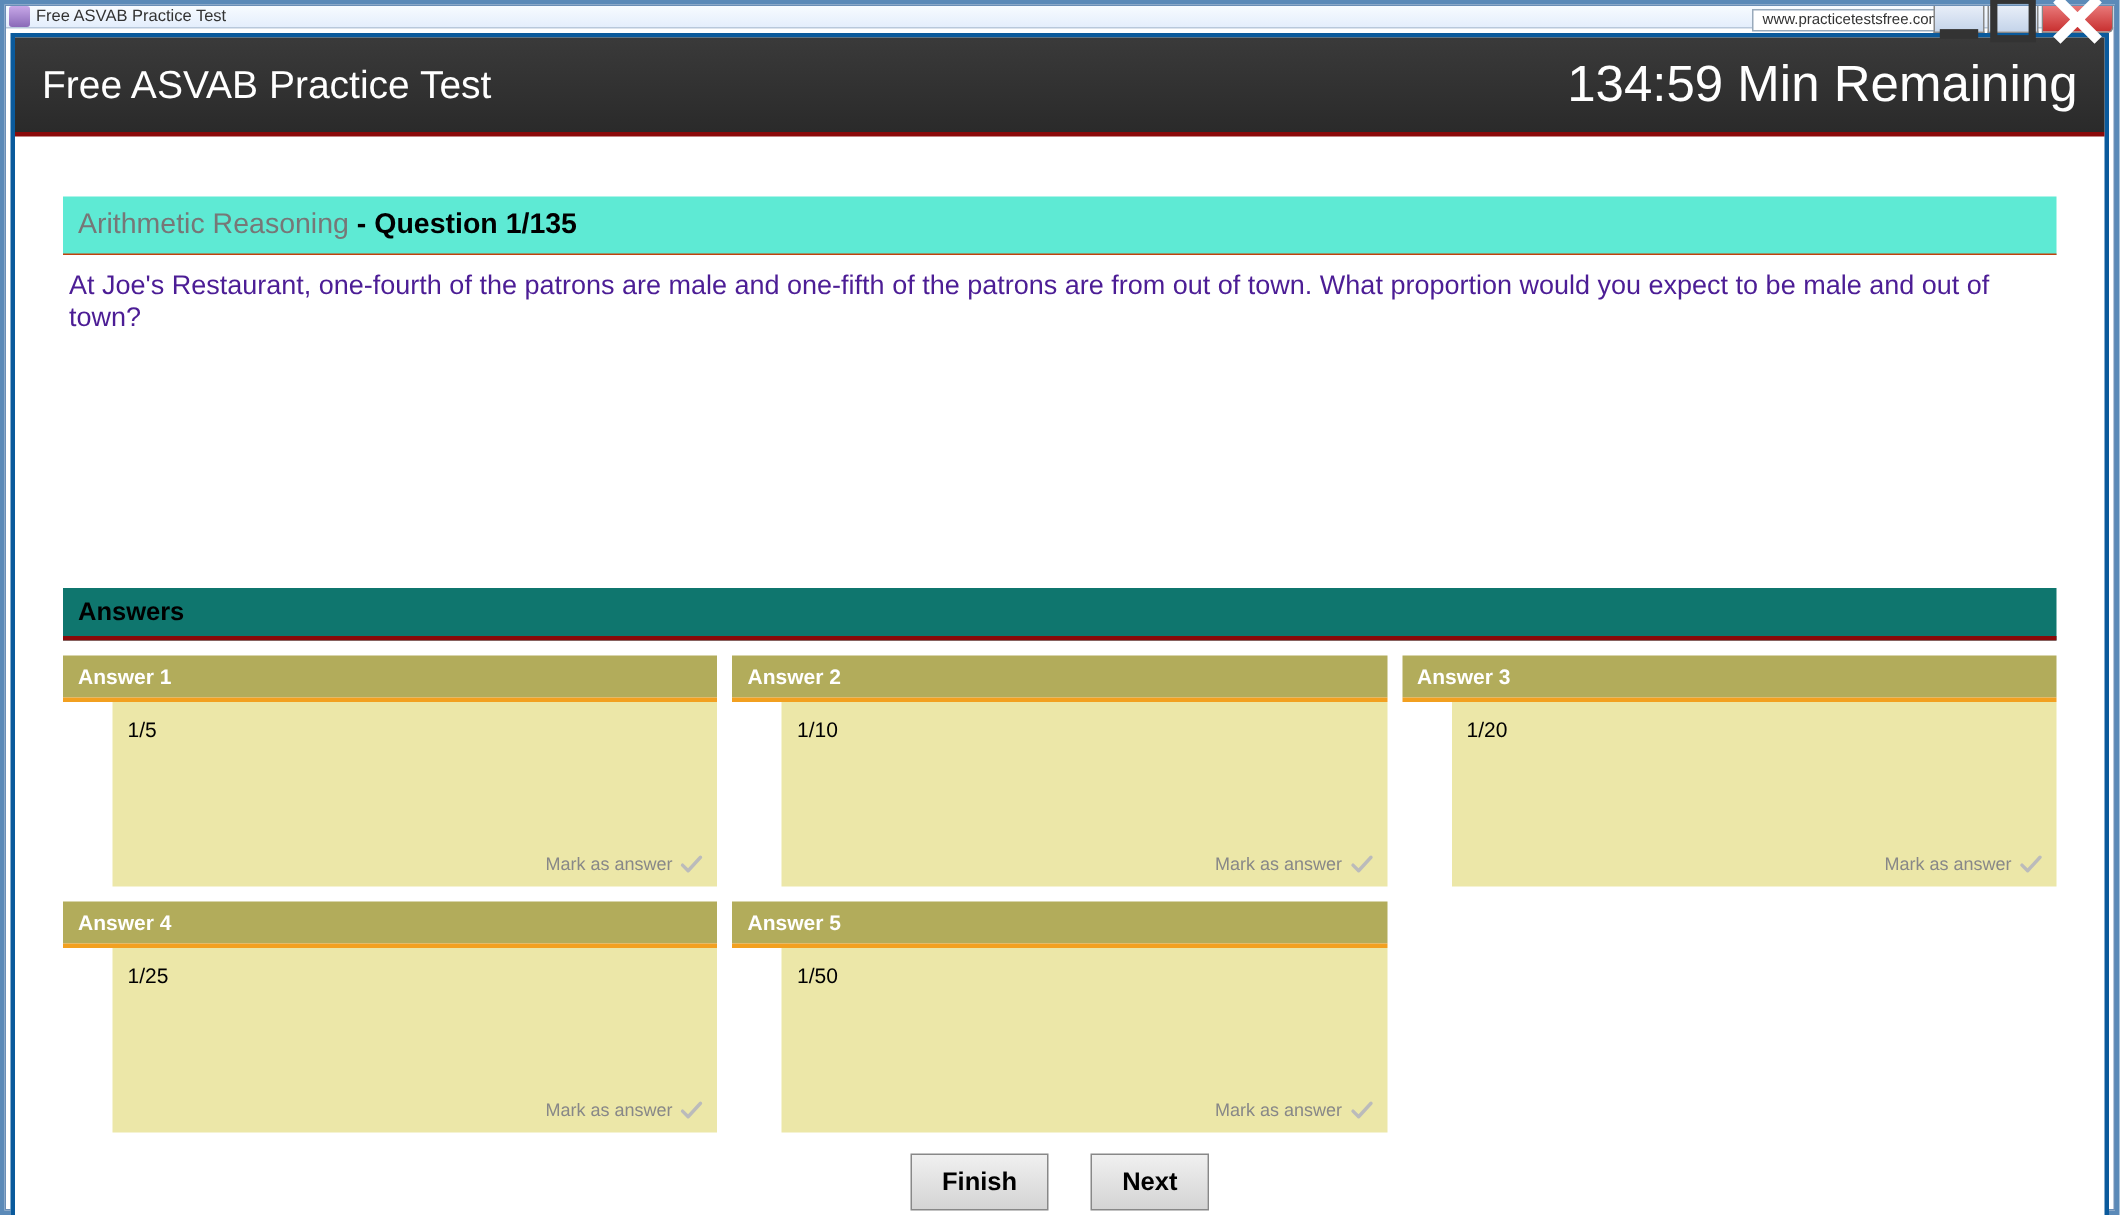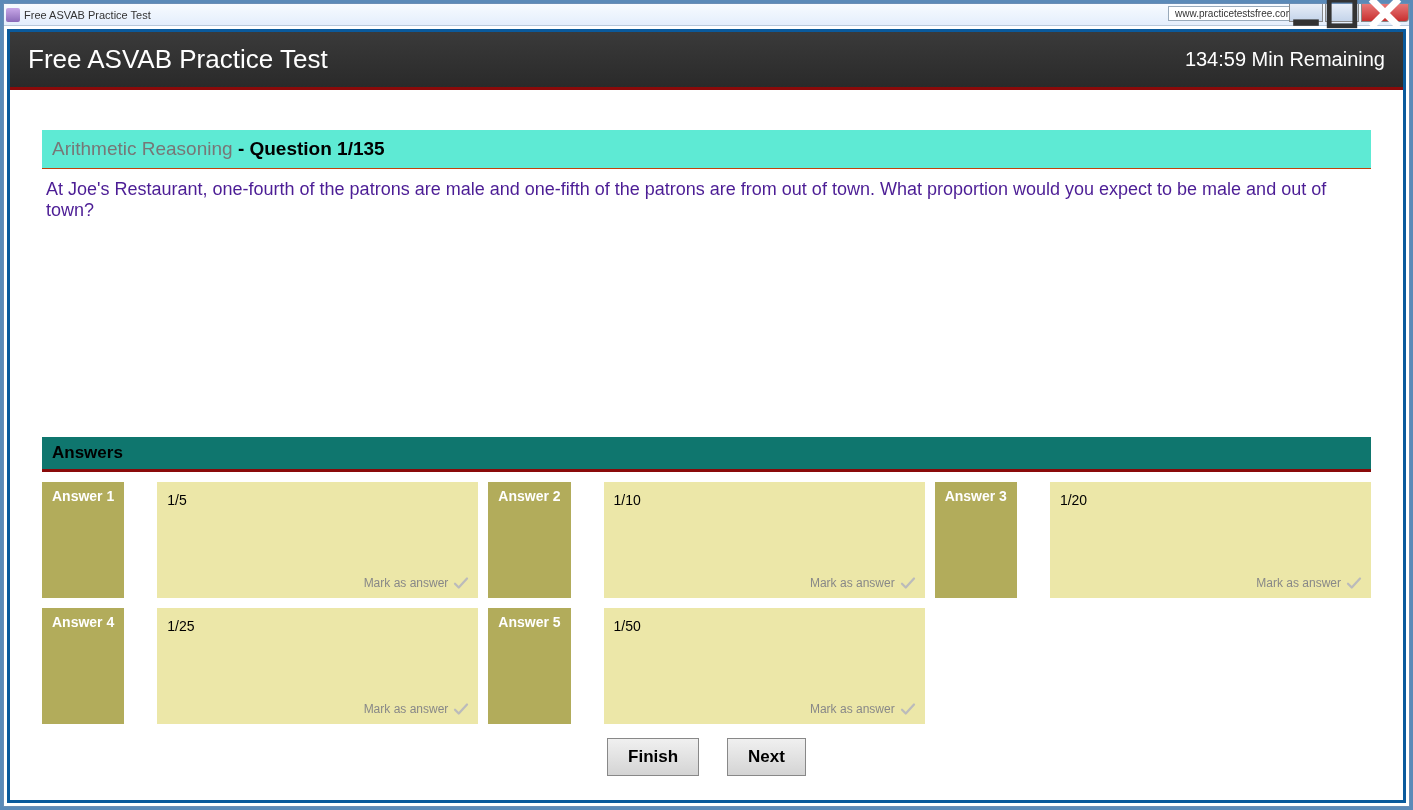--- a/index.html
+++ b/index.html
@@ -76,21 +76,21 @@
 .header {
   background: linear-gradient(#3a3a3a, #2a2a2a);
   color: #fff;
   padding: 12px 18px;
   display: flex;
   justify-content: space-between;
   align-items: center;
   border-bottom: 3px solid #8a0a0a;
 }
 .header .h-title { font-size: 26px; }
-.header .h-timer { font-size: 20px; }
+.header .h-timer { font-size: 34px; }
 
 .main {
   flex: 1;
   padding: 40px 32px 10px 32px;
   display: flex;
   flex-direction: column;
 }
 
 .q-header {
   background: #5eead4;
@@ -119,22 +119,22 @@
 }
 
 .answers {
   display: grid;
   grid-template-columns: repeat(3, 1fr);
   gap: 10px;
   margin-top: 10px;
 }
 .answer {
   display: flex;
-  flex-direction: row;
-  height: 116px;
+  flex-direction: column;
+  height: 154px;
 }
 .a-title {
   background: #b2ac5b;
   color: #fff;
   font-size: 14px;
   font-weight: bold;
   padding: 6px 10px;
 }
 .a-sep {
   height: 3px;

